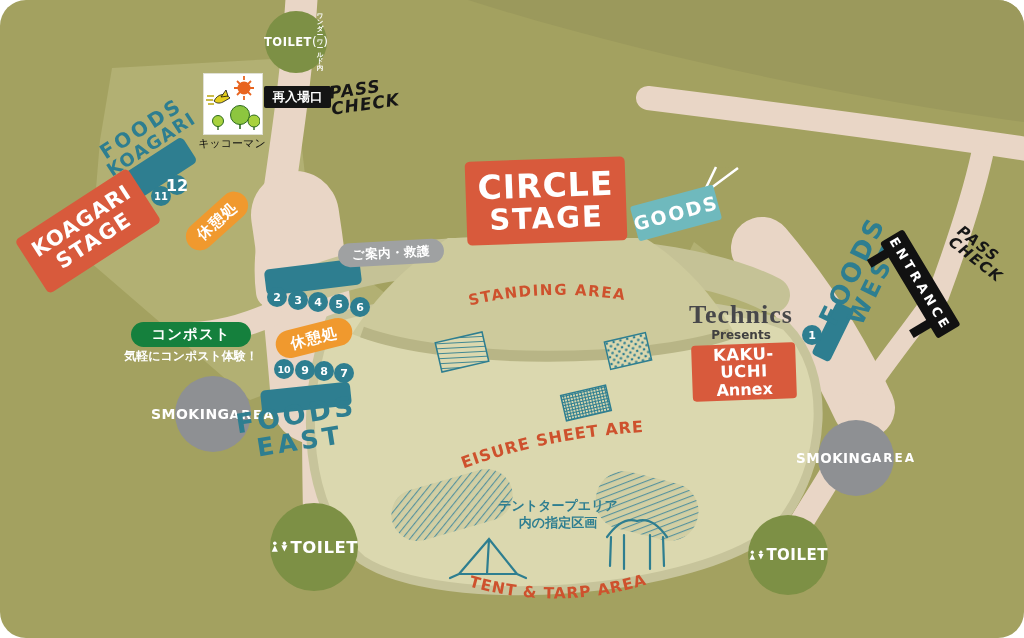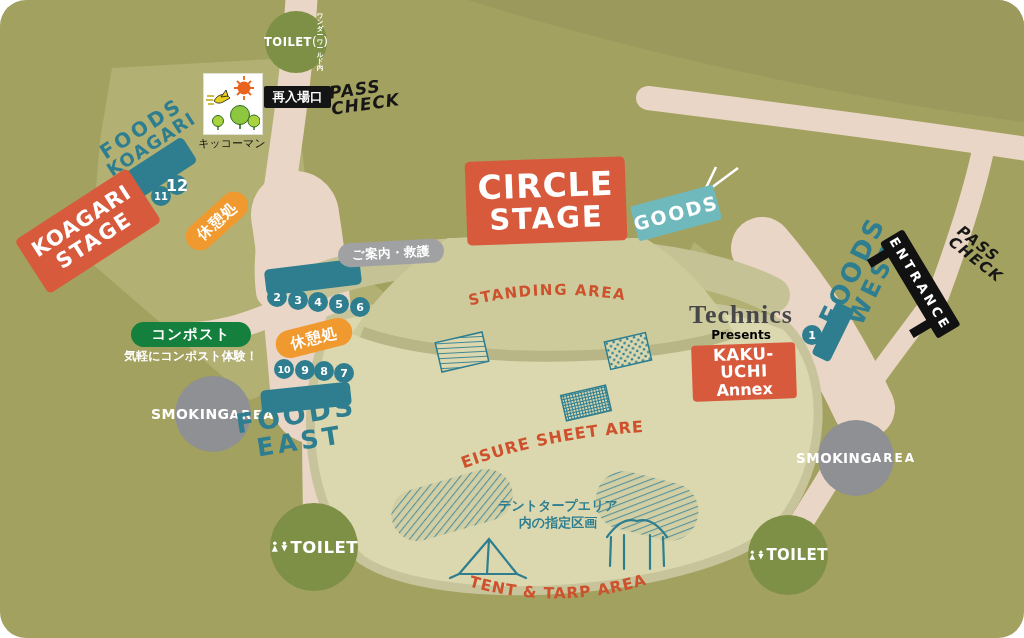--- a/index.html
+++ b/index.html
@@ -248,21 +248,21 @@
     <svg width="30" height="16" viewBox="0 0 30 16">
       <circle cx="7" cy="2.6" r="2.6" fill="#fff"></circle>
         <polygon points="2.5,15 7,5.6 11.5,15" fill="#fff"></polygon>
       <circle cx="21" cy="2.6" r="2.6" fill="#fff"></circle>
         <polygon points="16.5,5.6 25.5,5.6 21,14.5" fill="#fff"></polygon>
     </svg>
     <div style="font-size:16.5px;letter-spacing:.5px;">TOILET</div>
   </div>
 
   <div class="overlay" style="left:671px;top:300px;width:140px;text-align:center;font-family:'Liberation Serif',serif;font-weight:bold;font-size:26px;color:#47474a;letter-spacing:1px;">Technics</div>
-  <div class="overlay" style="left:671px;top:328px;width:140px;text-align:center;font-size:12px;font-weight:bold;color:#000000;">Presents</div>
+  <div class="overlay" style="left:671px;top:328px;width:140px;text-align:center;font-size:12px;font-weight:bold;color:#404040;">Presents</div>
   <div class="overlay banner red-banner" style="left:692px;top:344px;width:104px;height:56px;transform:rotate(-2deg);border-radius:4px;">
     <div style="font-size:16.5px;letter-spacing:.5px;">KAKU-UCHI</div>
     <div style="font-size:16px;">Annex</div>
   </div>
 
   <div class="num" style="left:802px;top:325px;">1</div>
   <div class="overlay teal-block" style="left:803px;top:246px;width:120px;height:60px;transform:rotate(-64deg);">
     <div style="font-size:26px;letter-spacing:3px;">FOODS</div>
     <div style="font-size:24px;letter-spacing:4px;">WEST</div>
   </div>

